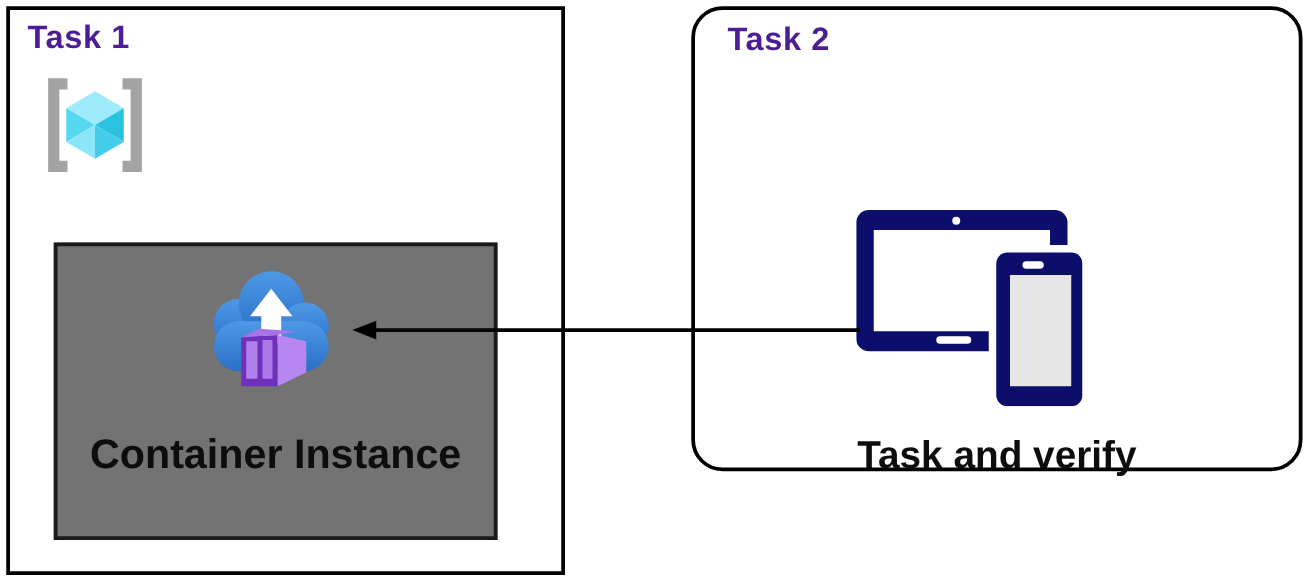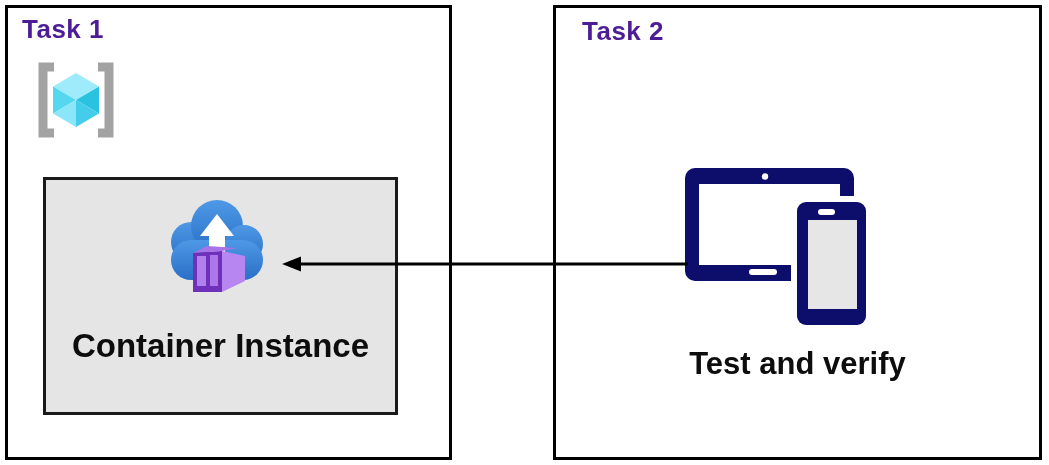--- a/index.html
+++ b/index.html
@@ -4,35 +4,35 @@
 <style>
   html,body{margin:0;padding:0;background:#ffffff;}
   .canvas{
     position:relative;width:1049px;height:465px;background:#ffffff;
     font-family:"Liberation Sans","DejaVu Sans",sans-serif;overflow:hidden;
   }
   .task-box{
     position:absolute;box-sizing:border-box;border:3px solid #000000;background:#ffffff;
   }
   .task1{left:5px;top:5px;width:447px;height:455px;}
-  .task2{left:553px;top:5px;width:489px;height:455px;}
+  .task2{left:553px;top:5px;width:489px;height:372px;border-radius:25px;}
   .task-title{
     position:absolute;font-size:26px;font-weight:700;color:#4c1d95;letter-spacing:0.5px;
     white-space:nowrap;
   }
   .task1 .task-title{left:14px;top:6px;}
   .task2 .task-title{left:26px;top:8px;}
   .rg-icon{position:absolute;left:25px;top:54px;width:86px;height:76px;}
   .rg-name{
     position:absolute;left:118px;top:70px;font-size:34px;font-weight:700;color:#0d0d0d;
     white-space:nowrap;
   }
   .ci-box{
-    position:absolute;left:35px;top:169px;width:355px;height:238px;box-sizing:border-box;
-    border:3px solid #1a1a1a;background:#e5e5e5;
+    position:absolute;left:35px;top:186px;width:355px;height:238px;box-sizing:border-box;
+    border:3px solid #1a1a1a;background:#737373;
   }
   .ci-icon{position:absolute;left:121px;top:16px;width:100px;height:100px;}
   .ci-label{
     position:absolute;left:0;top:147px;width:100%;text-align:center;
     font-size:33px;font-weight:700;color:#0d0d0d;white-space:nowrap;
   }
   .devices-icon{position:absolute;left:129px;top:160px;width:181px;height:157px;}
   .devices-label{
     position:absolute;left:0;top:338px;width:100%;text-align:center;
     font-size:31px;font-weight:700;color:#0d0d0d;white-space:nowrap;
@@ -99,21 +99,21 @@
         <rect x="64" y="101" width="28" height="6" rx="3" fill="#ffffff"></rect>
       </g>
 
       <g>
         <rect x="106" y="28" width="80" height="135" rx="13" fill="#ffffff"></rect>
         <rect x="112" y="34" width="69" height="123" rx="9" fill="#0d0d6b"></rect>
         <rect x="133" y="41" width="17" height="6" rx="3" fill="#ffffff"></rect>
         <rect x="123" y="52" width="49" height="89" fill="#e6e6e6"></rect>
       </g>
     </svg>
-    <div class="devices-label">Test and verify</div>
+    <div class="devices-label">Task and verify</div>
   </div>
 
   <svg class="flow-arrow" viewBox="0 0 412 24" aria-hidden="true">
     <line x1="408" y1="12" x2="16" y2="12" stroke="#000000" stroke-width="3"></line>
     <polygon points="2,12 21,4.5 21,19.5" fill="#000000"></polygon>
   </svg>
 
 </div>
 
 </body></html>

